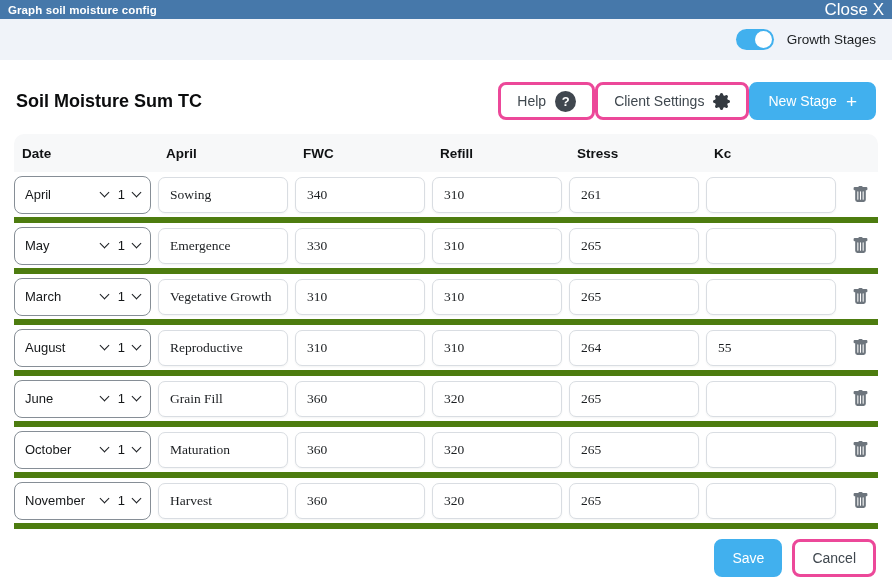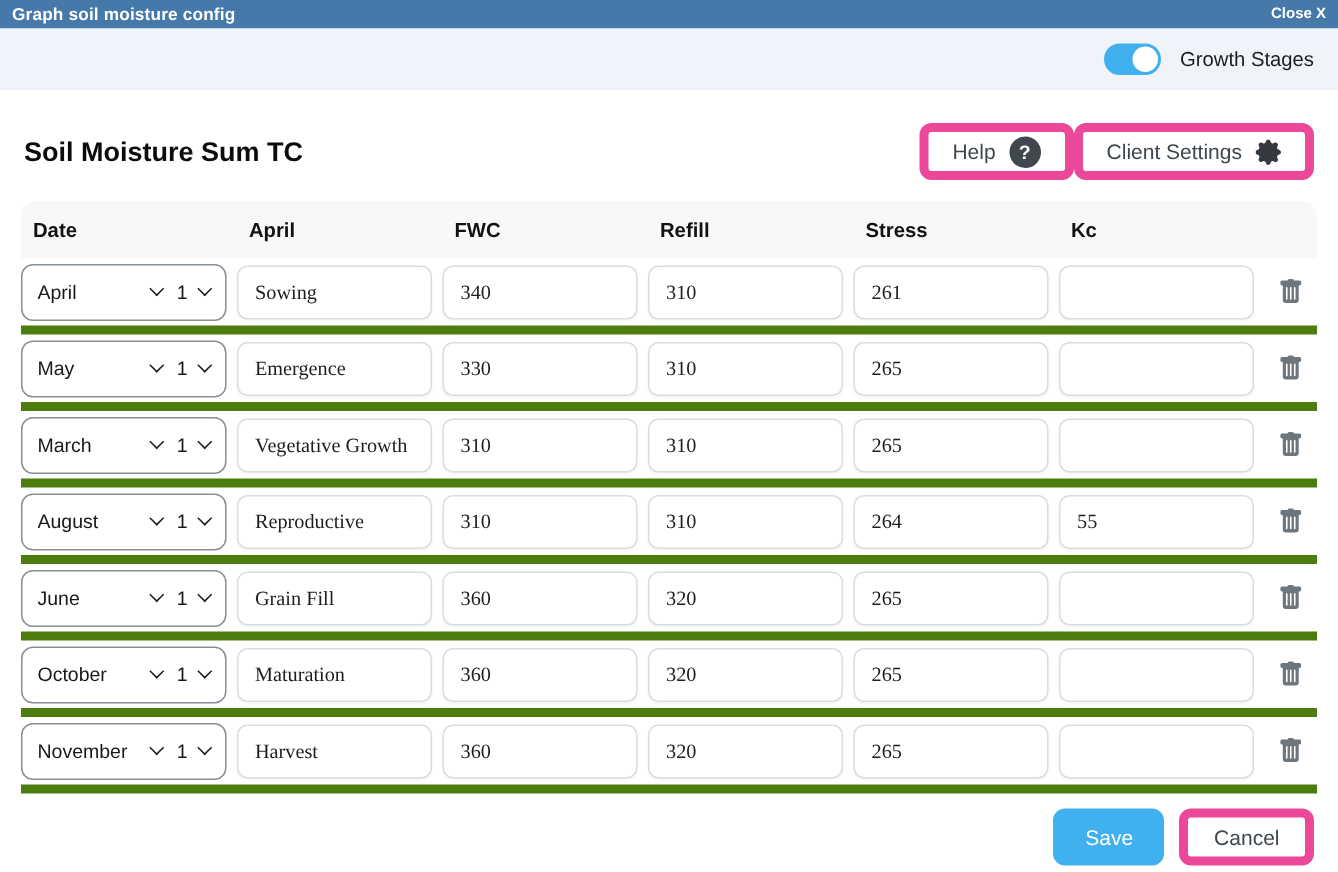--- a/index.html
+++ b/index.html
@@ -3,36 +3,36 @@
 <meta charset="utf-8">
 <style>
   * { margin:0; padding:0; box-sizing:border-box; }
   html,body { width:892px; height:581px; overflow:hidden; background:#fff;
               font-family:"Liberation Sans", sans-serif; }
 
   
   .titlebar { height:19px; background:#4678aa; color:#fff; display:flex;
               align-items:center; justify-content:space-between; padding:0 8px; }
   .titlebar .t-title { font-size:11.5px; font-weight:700; letter-spacing:.1px; }
-  .titlebar .t-close { font-size:10px; font-weight:700; cursor:pointer; }
+  .titlebar .t-close { font-size:17px; font-weight:400; cursor:pointer; }
 
   
   .band { height:41px; background:#f0f3f9; display:flex; align-items:center;
           justify-content:flex-end; gap:13px; padding:0 16px; }
   .toggle { width:38px; height:21px; border-radius:11px; background:#41b0ee;
             position:relative; cursor:pointer; flex:0 0 auto; }
   .toggle .knob { position:absolute; top:2px; right:2px; width:17px; height:17px;
                   border-radius:50%; background:#fff; }
   .band .band-label { font-size:13.5px; color:#1b1e21; }
 
   
   .head-row { display:flex; align-items:center; padding:22px 16px 14px 16px; gap:0; }
   .page-title { font-size:18px; font-weight:700; color:#0b0c0d; flex:1; }
   .btn { height:38px; display:inline-flex; align-items:center; gap:9px;
-         border-radius:8px; font-size:14px; cursor:pointer; border:6px solid #ec4899;
+         border-radius:8px; font-size:14px; cursor:pointer; border:3px solid #ec4899;
          background:#fff; color:#3f474e; padding:0 16px;justify-content:space-between; }
   .btn-blue { background:#41b0ee; border-color:#41b0ee; color:#fff; }
   .qmark { width:21px; height:21px; border-radius:50%; background:#40474f; color:#fff;
            font-size:13px; font-weight:700; display:inline-flex; align-items:center;
            justify-content:center; }
   .gear svg { width:17px; height:17px; fill:#343a40; display:block; }
   .plus { font-size:19px; font-weight:400; line-height:1; }
 
   
   .table-wrap { padding:0 14px; }
@@ -88,20 +88,24 @@
     <span class="qmark">?</span>
   </button>
   <button class="btn">
     <span>Client Settings</span>
     <span class="gear">
       <svg viewBox="0 0 16 16">
           <path d="M9.405 1.05c-.413-1.4-2.397-1.4-2.81 0l-.1.34a1.464 1.464 0 0 1-2.105.872l-.31-.17c-1.283-.698-2.686.705-1.987 1.987l.169.311c.446.82.023 1.841-.872 2.105l-.34.1c-1.4.413-1.4 2.397 0 2.81l.34.1a1.464 1.464 0 0 1 .872 2.105l-.17.31c-.698 1.283.705 2.686 1.987 1.987l.311-.169a1.464 1.464 0 0 1 2.105.872l.1.34c.413 1.4 2.397 1.4 2.81 0l.1-.34a1.464 1.464 0 0 1 2.105-.872l.31.17c1.283.698 2.686-.705 1.987-1.987l-.169-.311a1.464 1.464 0 0 1 .872-2.105l.34-.1c1.4-.413 1.4-2.397 0-2.81l-.34-.1a1.464 1.464 0 0 1-.872-2.105l.17-.31c.698-1.283-.705-2.686-1.987-1.987l-.311.169a1.464 1.464 0 0 1-2.105-.872l-.1-.34z"></path>
         </svg>
     </span>
   </button>
+  <button class="btn btn-blue">
+    <span>New Stage</span>
+    <span class="plus">+</span>
+  </button>
 </div>
 
 <div class="table-wrap">
   <div class="grid thead">
     <div class="th">Date</div>
     <div class="th">April</div>
     <div class="th">FWC</div>
     <div class="th">Refill</div>
     <div class="th">Stress</div>
     <div class="th">Kc</div>

